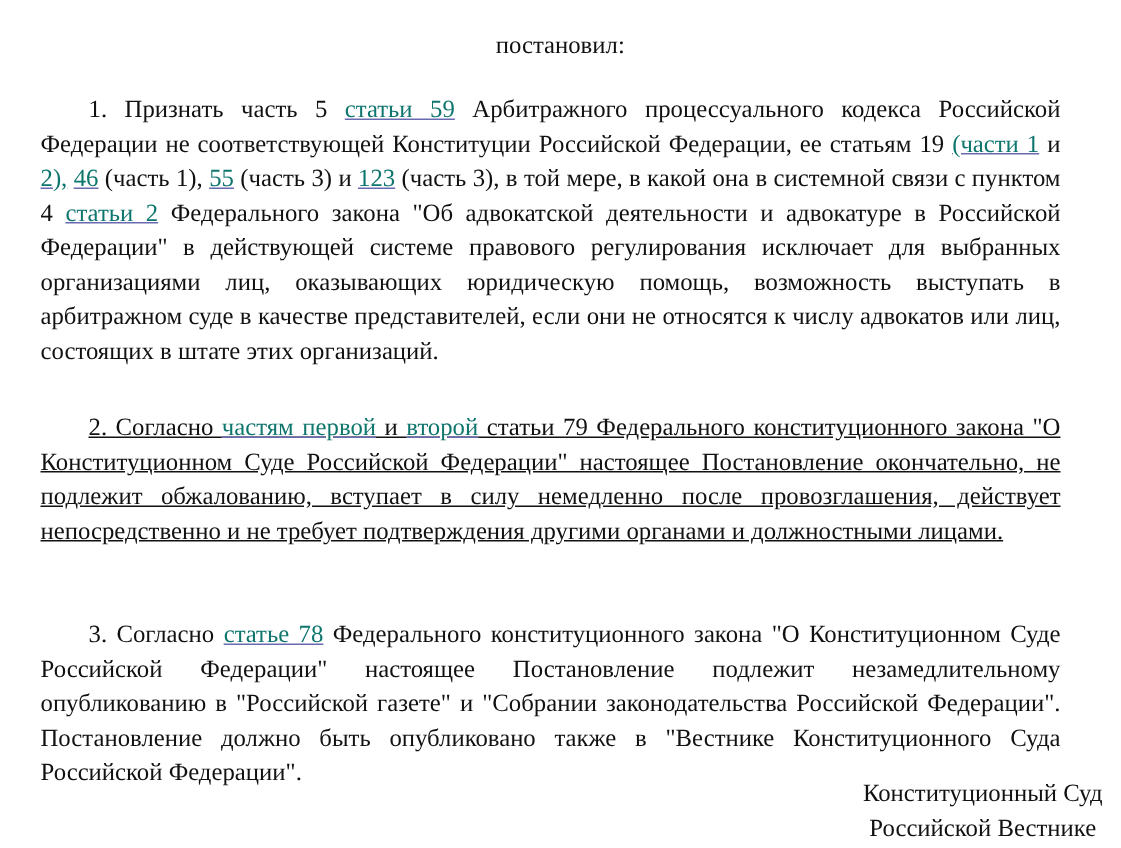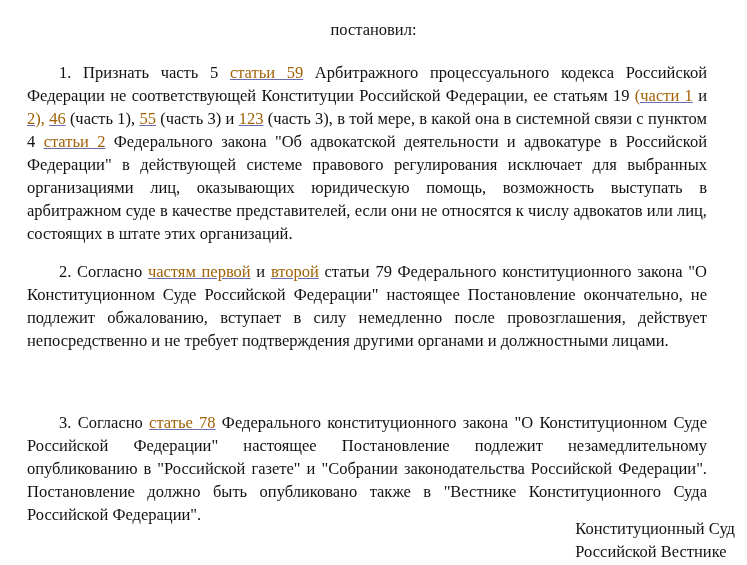--- a/index.html
+++ b/index.html
@@ -12,26 +12,26 @@
     .heading {
       position: absolute; top: 18px; left: 0; width: 747px;
       text-align: center; line-height: 23px;
     }
     .para {
       position: absolute; left: 27px; width: 680px;
       text-align: justify; line-height: 23px; text-indent: 32px;
       margin: 0;
     }
     .p1 { top: 61px; }
-    .p2 { top: 260px; }
+    .p2 { top: 273px; text-decoration: underline; }
     .p3 { top: 385px; margin-top: 26px; }
-    a.link { color: #a16207; text-decoration: underline; text-decoration-color: #6a6ab0; }
+    a.link { color: #0f766e; text-decoration: underline; text-decoration-color: #6a6ab0; }
     .sign {
       position: absolute; right: 40px; top: 517px;
-      text-align: left; line-height: 23px;
+      text-align: center; line-height: 23px;
     }
   </style>
 </head>
 <body>
 
 <div class="page">
   <div class="heading">постановил:</div>
 
   <p class="para p1"><span>1. Признать часть 5 </span><a class="link">статьи 59</a><span> Арбитражного процессуального кодекса Российской Федерации не соответствующей Конституции Российской Федерации, ее статьям 19 </span><a class="link">(части 1</a><span> и </span><a class="link">2),</a><span> </span><a class="link">46</a><span> (часть 1), </span><a class="link">55</a><span> (часть 3) и </span><a class="link">123</a><span> (часть 3), в той мере, в какой она в системной связи с пунктом 4 </span><a class="link">статьи 2</a><span> Федерального закона "Об адвокатской деятельности и адвокатуре в Российской Федерации" в действующей системе правового регулирования исключает для выбранных организациями лиц, оказывающих юридическую помощь, возможность выступать в арбитражном суде в качестве представителей, если они не относятся к числу адвокатов или лиц, состоящих в штате этих организаций.</span></p>
 

